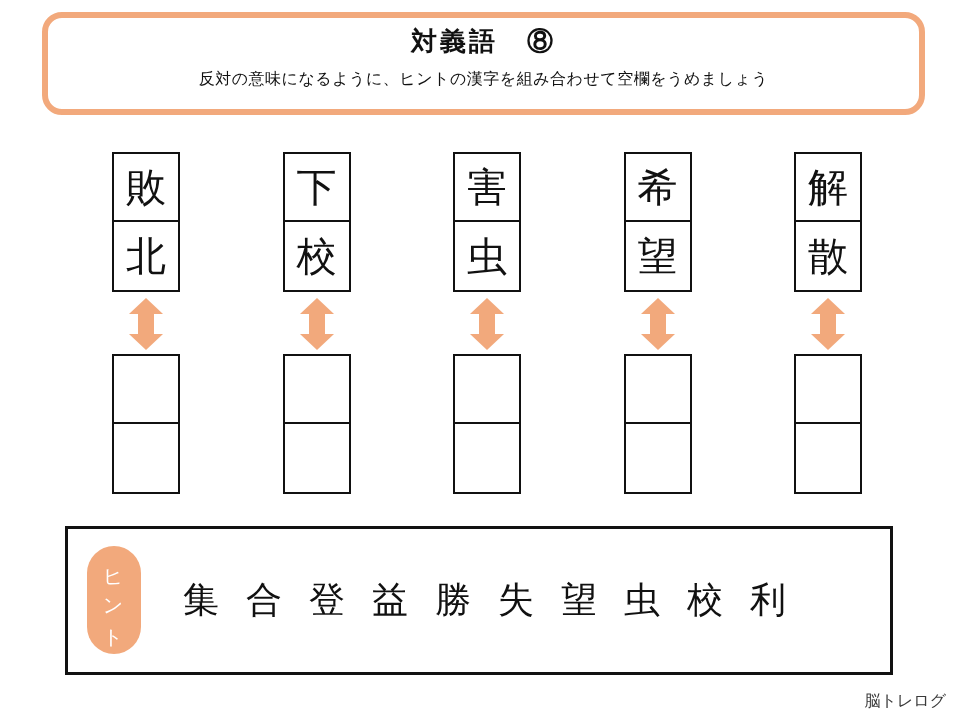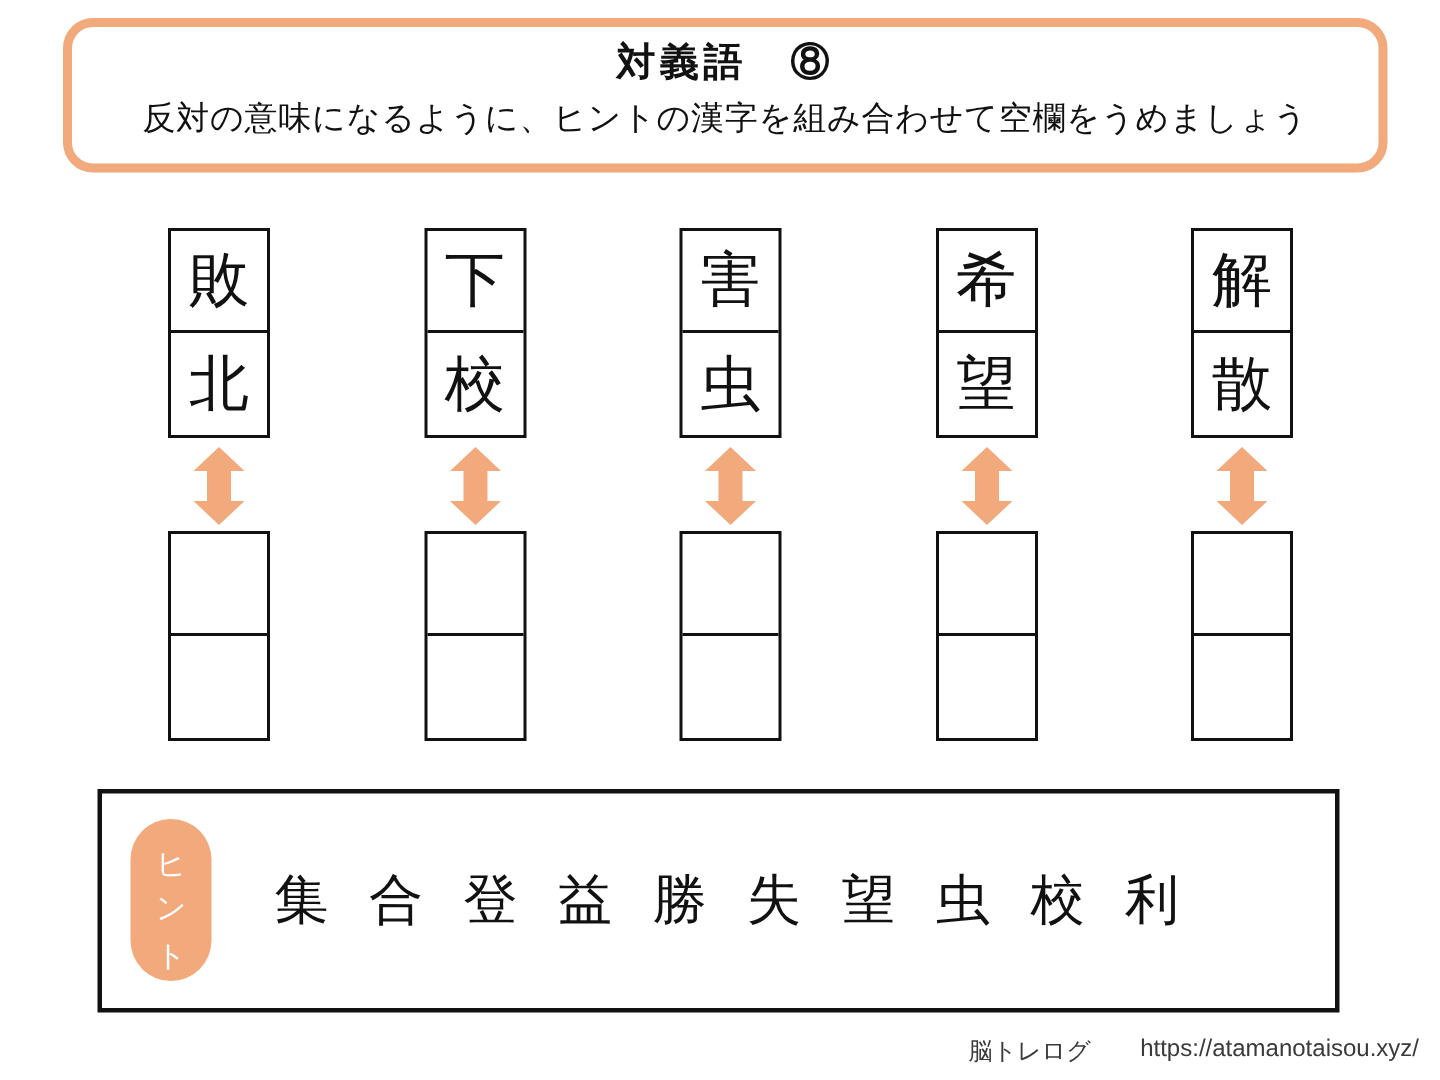--- a/index.html
+++ b/index.html
@@ -9,21 +9,21 @@
     font-family:"Liberation Sans", sans-serif; color:#111; overflow:hidden;
   }
 
   
   .header-card {
     position:absolute; left:42px; top:12px; width:883px; height:103px;
     border:6px solid var(--accent); border-radius:20px; box-sizing:border-box;
     text-align:center; background:#fff;
   }
   .page-title { margin-top:10px; font-size:26px; font-weight:600; letter-spacing:3px; line-height:26px; }
-  .instruction { margin-top:12px; font-size:22px; line-height:26px; letter-spacing:0.5px; }
+  .instruction { margin-top:12px; font-size:16px; line-height:26px; letter-spacing:0.5px; }
 
   
   .columns-row {
     position:absolute; left:112px; top:152px; width:750px;
     display:flex; justify-content:space-between;
   }
   .word-column { width:68px; display:flex; flex-direction:column; align-items:center; }
   .pair-box { width:68px; height:140px; border:2px solid var(--ink); box-sizing:border-box; background:#fff; }
   .cell {
     width:100%; height:68px; box-sizing:border-box;
@@ -163,16 +163,15 @@
       <span>失</span>
       <span>望</span>
       <span>虫</span>
       <span>校</span>
       <span>利</span>
     </div>
   </div>
 
   <div class="footer">
     <span>脳トレログ</span>
-    <span>https://atamanotaisou.xyz/</span>
   </div>
 
 </div>
 
 </body></html>

